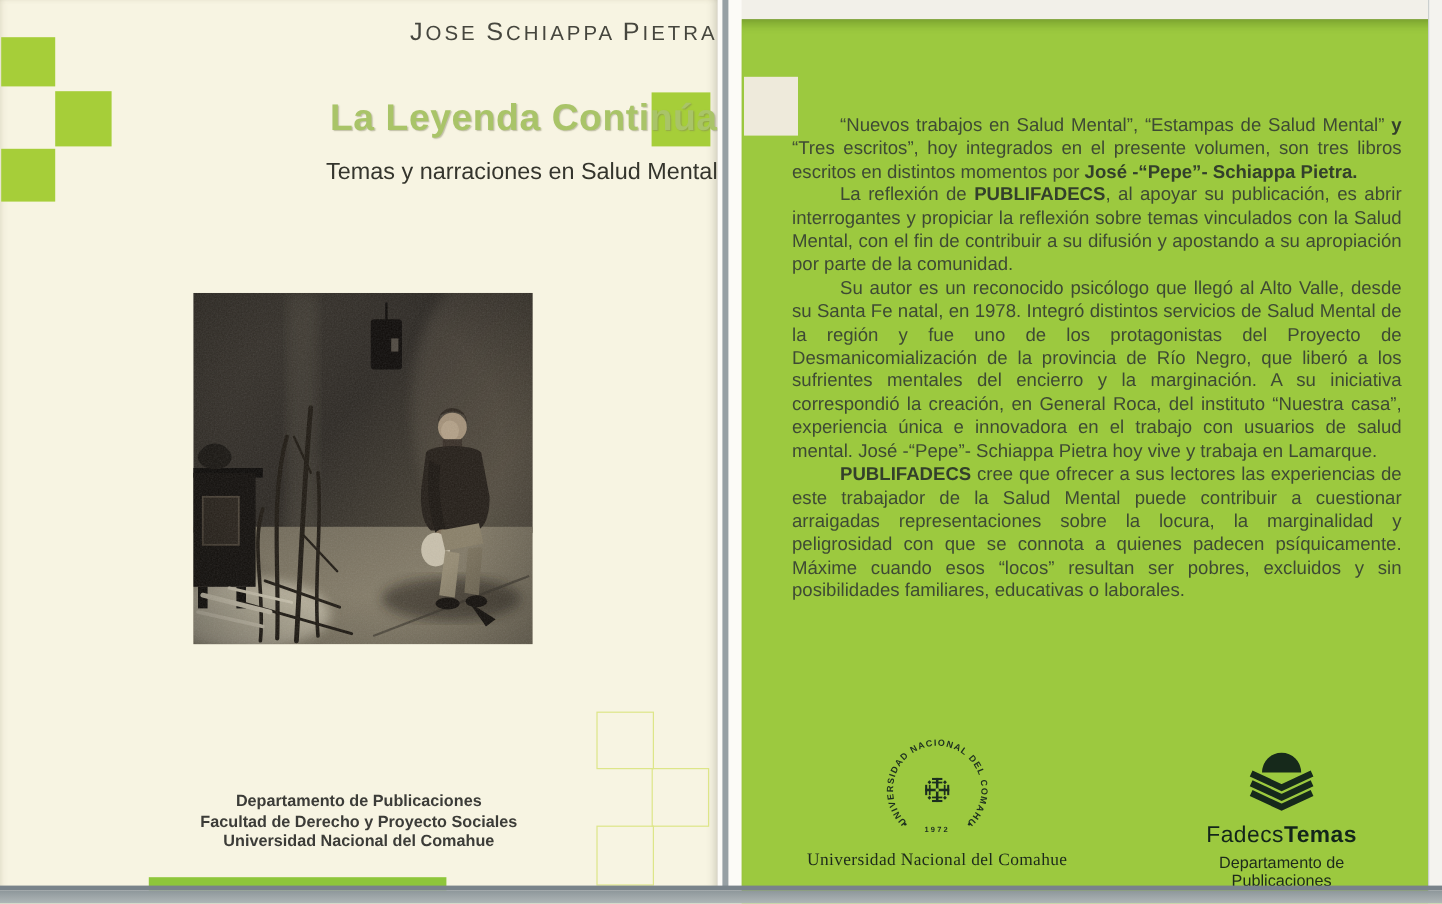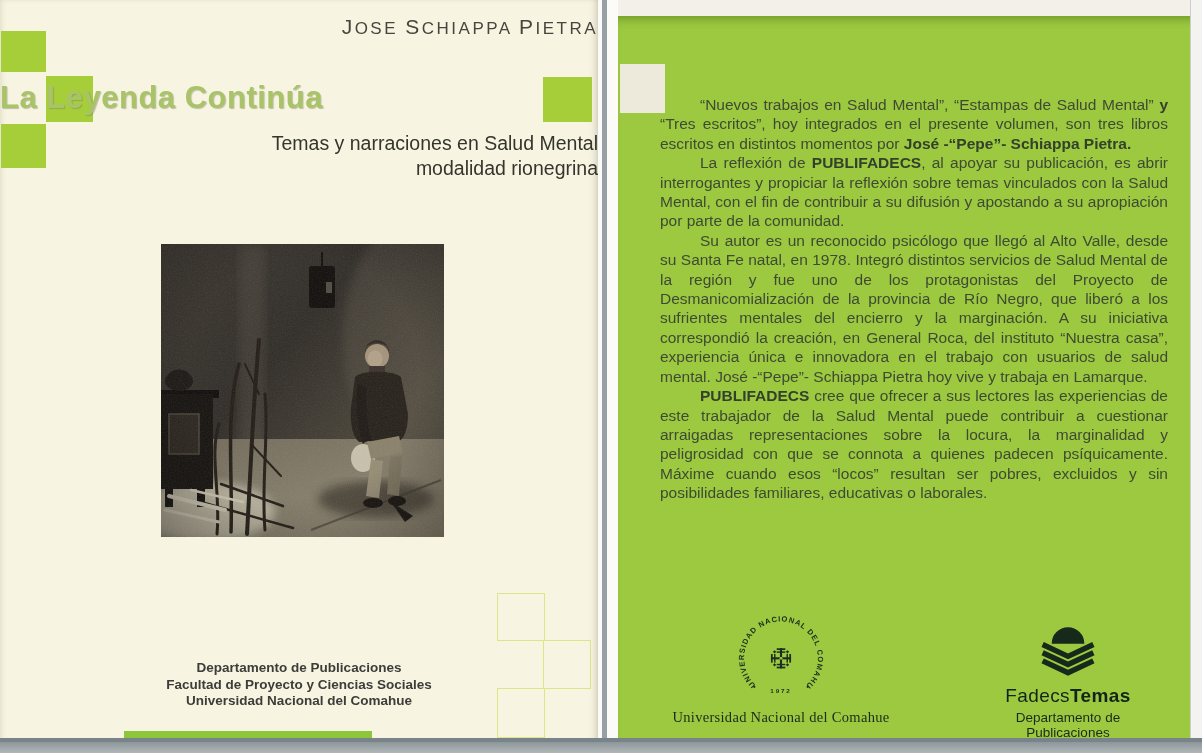--- a/index.html
+++ b/index.html
@@ -20,21 +20,21 @@
   .front{position:absolute;left:0;top:0;width:598px;height:741px;background:var(--cream);
          box-shadow:inset -7px 0 9px -7px rgba(60,60,50,.35), inset 3px 0 6px -3px rgba(120,110,80,.25);}
   .sq{position:absolute;background:var(--accent-green);}
   .sq1{left:1px;top:31px;width:45px;height:41px;}
   .sq2{left:46px;top:76px;width:47px;height:46px;}
   .sq3{left:1px;top:124px;width:45px;height:44px;}
   .sq-right{left:543px;top:77px;width:49px;height:45px;}
   .author{position:absolute;left:0;top:15px;width:100%;text-align:right;
           font-size:17px;letter-spacing:2.5px;color:#46463e;font-weight:500;}
   .author .ini{font-size:21px;}
-  .title{position:absolute;left:0;top:80px;width:100%;text-align:left;
+  .title{position:absolute;left:0;top:80px;width:100%;text-align:right;
          font-size:31px;font-weight:bold;color:var(--title-green);letter-spacing:.5px;
          text-shadow:1px 1px 1px rgba(125,125,90,.45);}
   .subtitle{position:absolute;left:0;top:131px;width:100%;text-align:right;
             font-size:19.5px;line-height:25px;color:#35352d;}
   .photo{position:absolute;left:161px;top:244px;width:283px;height:293px;overflow:hidden;}
   .photo svg{display:block;}
   .imprint{position:absolute;left:0;top:660px;width:100%;text-align:center;
            font-size:13.5px;font-weight:bold;line-height:16.5px;color:var(--footer-text);}
   .osq{position:absolute;border:1.5px solid var(--outline-green);background:transparent;}
   .osq1{left:497px;top:593px;width:46px;height:46px;}
@@ -77,21 +77,20 @@
   <div class="front">
     <div class="sq sq1"></div>
     <div class="sq sq2"></div>
     <div class="sq sq3"></div>
     <div class="sq sq-right"></div>
 
     <div class="author" id="author"><span class="ini">J</span>OSE <span class="ini">S</span>CHIAPPA <span class="ini">P</span>IETRA</div>
     <div class="title">La Leyenda Continúa</div>
     <div class="subtitle">
       <div>Temas y narraciones en Salud Mental</div>
-      <div>modalidad rionegrina</div>
     </div>
 
     <div class="photo">
       <svg width="283" height="293" viewBox="0 0 283 293" xmlns="http://www.w3.org/2000/svg">
         <defs>
           <linearGradient id="gWall" x1="0" y1="0" x2="1" y2="0.6">
             <stop offset="0" stop-color="#3b362f"></stop>
               <stop offset="0.55" stop-color="#2e2a25"></stop>
               <stop offset="1" stop-color="#4a4438"></stop>
           </linearGradient>
@@ -161,21 +160,21 @@
           <path d="M4,266 L58,278" stroke-width="3"></path>
           <path d="M30,246 L82,258" stroke-width="2.5"></path>
         </g>
         <rect x="0" y="0" width="283" height="293" fill="url(#vig)"></rect>
         <rect x="0" y="0" width="283" height="293" filter="url(#noise)" opacity="0.13"></rect>
       </svg>
     </div>
 
     <div class="imprint">
       <div>Departamento de Publicaciones</div>
-      <div>Facultad de Proyecto y Ciencias Sociales</div>
+      <div>Facultad de Derecho y Proyecto Sociales</div>
       <div>Universidad Nacional del Comahue</div>
     </div>
 
     <div class="osq osq1"></div>
     <div class="osq osq2"></div>
     <div class="osq osq3"></div>
     <div class="front-bar"></div>
   </div>
 
   <div class="gap"></div>

